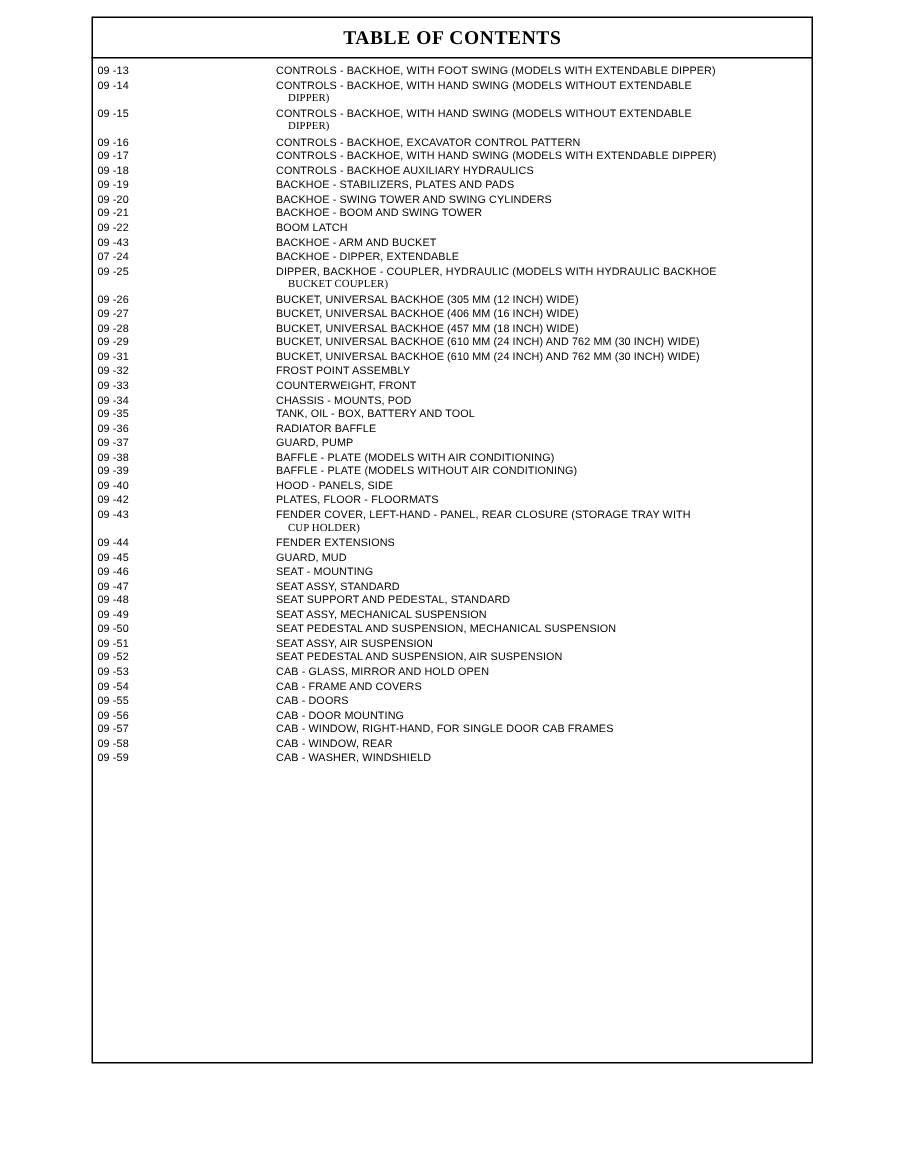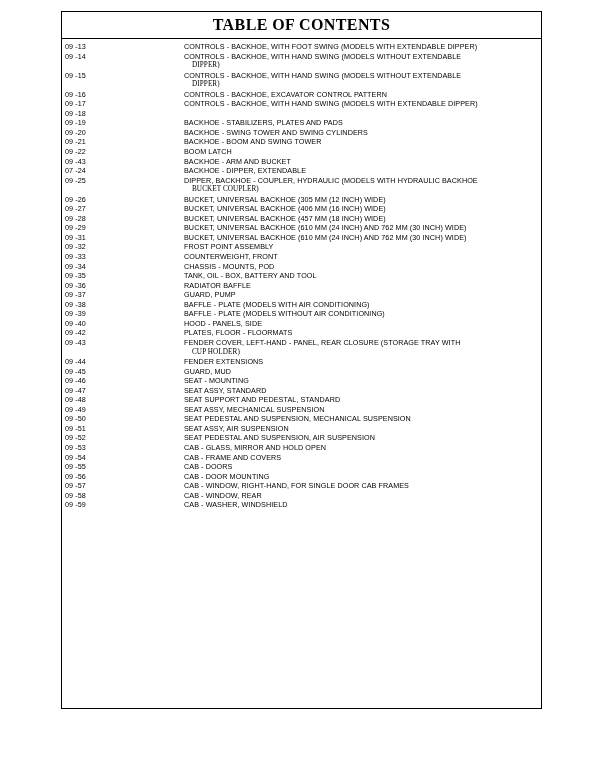--- a/index.html
+++ b/index.html
@@ -38,21 +38,21 @@
     top: 11px;
     width: 481px;
     height: 28px;
     border-bottom: 1px solid #000;
     box-sizing: border-box;
     display: flex;
     align-items: center;
     justify-content: center;
   }
   .title-text {
-    font-size: 16px;
+    font-size: 13px;
     font-weight: bold;
     letter-spacing: 0.4px;
     font-family: "Liberation Serif", serif;
   }
   .toc {
     position: absolute;
     left: 62px;
     top: 42px;
     width: 479px;
   }
@@ -104,20 +104,21 @@
       <div class="row">
         <div class="num">09 -16</div>
         <div class="desc"><span>CONTROLS - BACKHOE, EXCAVATOR CONTROL PATTERN</span></div>
       </div>
       <div class="row">
         <div class="num">09 -17</div>
         <div class="desc"><span>CONTROLS - BACKHOE, WITH HAND SWING (MODELS WITH EXTENDABLE DIPPER)</span></div>
       </div>
       <div class="row">
         <div class="num">09 -18</div>
+        <div class="desc"><span>CONTROLS - BACKHOE AUXILIARY HYDRAULICS</span></div>
       </div>
       <div class="row">
         <div class="num">09 -19</div>
         <div class="desc"><span>BACKHOE - STABILIZERS, PLATES AND PADS</span></div>
       </div>
       <div class="row">
         <div class="num">09 -20</div>
         <div class="desc"><span>BACKHOE - SWING TOWER AND SWING CYLINDERS</span></div>
       </div>
       <div class="row">

